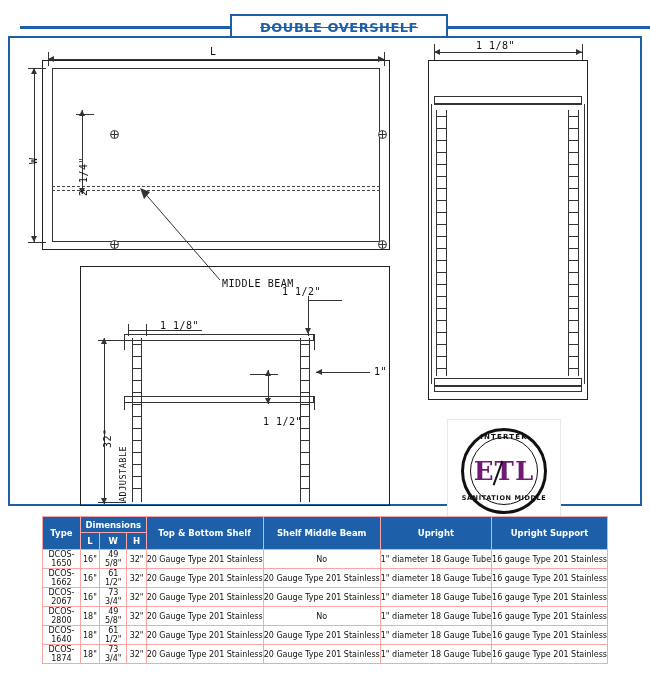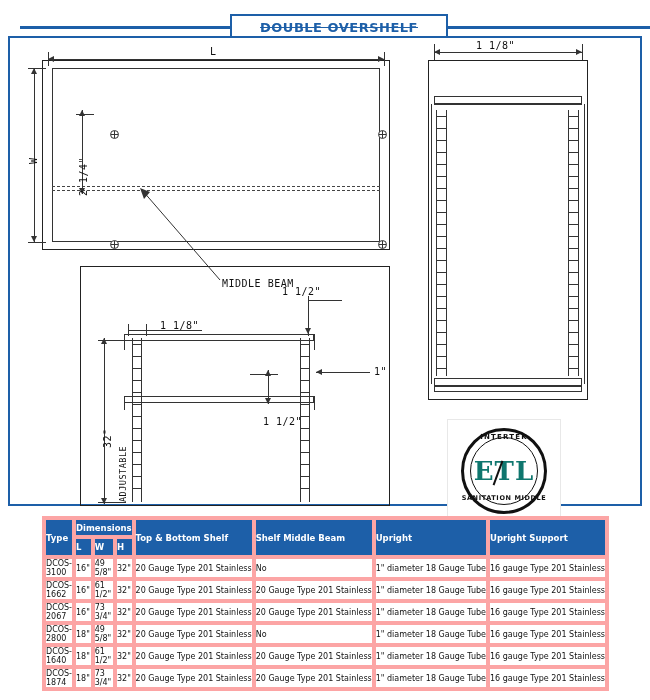--- a/index.html
+++ b/index.html
@@ -75,21 +75,21 @@
   .etl-circle{
     position:absolute;left:13px;top:8px;width:86px;height:86px;border-radius:50%;
     border:3px solid #111;box-sizing:border-box;background:#fff;
   }
   .etl-inner{
     position:absolute;left:22px;top:17px;width:68px;height:68px;border-radius:50%;
     border:1px solid #111;box-sizing:border-box;
   }
   .etl-main{
     position:absolute;left:13px;top:36px;width:86px;text-align:center;
-    font-family:"DejaVu Serif", serif;font-weight:bold;font-size:26px;color:#0f766e;
+    font-family:"DejaVu Serif", serif;font-weight:bold;font-size:26px;color:#701a75;
     letter-spacing:1px;
   }
   .etl-top{
     position:absolute;left:13px;top:13px;width:86px;text-align:center;
     font-family:"DejaVu Sans", sans-serif;font-weight:bold;font-size:7px;color:#111;
     letter-spacing:1.2px;
   }
   .etl-bot{
     position:absolute;left:13px;top:74px;width:86px;text-align:center;
     font-family:"DejaVu Sans", sans-serif;font-weight:bold;font-size:6.5px;color:#111;
@@ -97,21 +97,21 @@
   }
   .etl-slash{position:absolute;left:49px;top:40px;width:2px;height:26px;background:#111;transform:rotate(20deg);}
 
   
   table{
     position:absolute;left:42px;top:516px;width:566px;
     border-collapse:collapse;
     font-family:"DejaVu Sans", sans-serif;
     font-size:8px;color:#111;
   }
-  th,td{border:4px solid #fca5a5;text-align:left;padding:0;}
+  th,td{border:1px solid #fca5a5;text-align:center;padding:0;}
   thead th{background:#1d5fa8;color:#ffffff;font-weight:bold;font-size:8.5px;height:16px;}
   thead th.grp{height:15px;}
   tbody td{height:17px;background:#ffffff;}
   td.model{width:62px;}
   td.dim{width:23px;}
   td.dimw{width:38px;}
   .nowrap{white-space:nowrap;}
 </style>
 </head>
 <body>
@@ -336,21 +336,21 @@
         <th rowspan="2">Upright Support</th>
       </tr>
       <tr>
         <th>L</th>
         <th>W</th>
         <th>H</th>
       </tr>
     </thead>
     <tbody>
       <tr>
-        <td class="model">DCOS-3100</td>
+        <td class="model">DCOS-1650</td>
         <td class="dim">16"</td>
         <td class="dimw">49 5/8"</td>
         <td class="dim">32"</td>
         <td class="nowrap">20 Gauge Type 201 Stainless</td>
         <td class="nowrap">No</td>
         <td class="nowrap">1" diameter 18 Gauge Tube</td>
         <td class="nowrap">16 gauge Type 201 Stainless</td>
       </tr>
       <tr>
         <td class="model">DCOS-1662</td>

